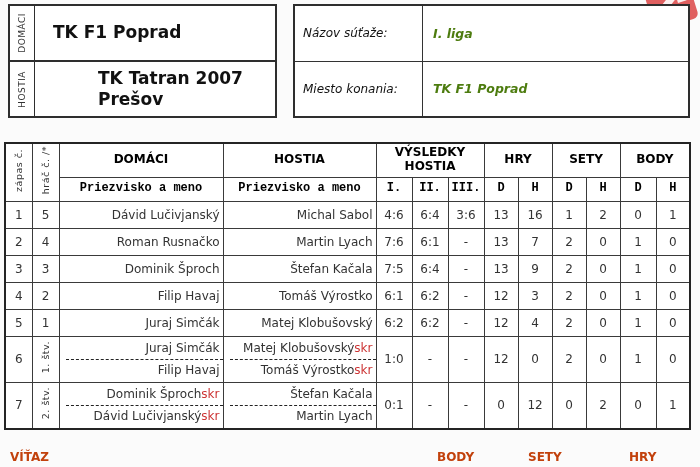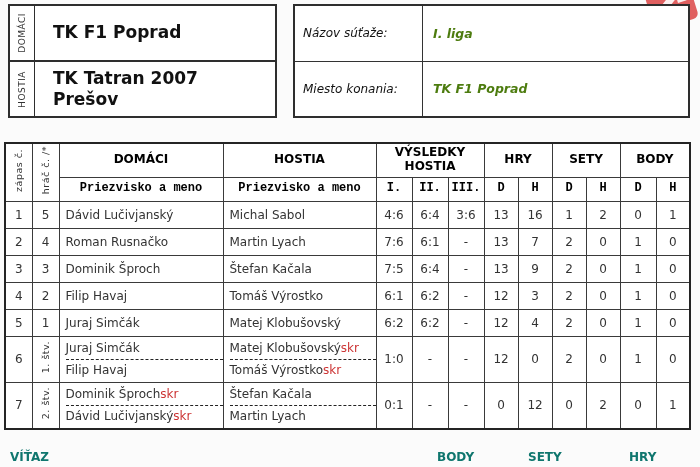--- a/index.html
+++ b/index.html
@@ -8,21 +8,21 @@
     background:#fbfbfb; font-family:"DejaVu Sans","Liberation Sans",sans-serif;
   }
 
   
   .teams-box {
     position:absolute; left:8px; top:4px; width:269px; height:114px;
     border:2px solid #2e2e2e; background:#fff; display:flex; flex-direction:column;
     box-sizing:border-box;
   }
   .team-row { flex:1; display:flex; border-bottom:2px solid #2e2e2e; min-height:0; }
-  .team-row:last-child { border-bottom:none; }
+  .team-row:last-child { border-bottom:none;gap:45px; }
   .side-label { width:24px; border-right:1px solid #2e2e2e; display:flex; align-items:center; justify-content:center; }
   .vert {
     writing-mode:vertical-rl; transform:rotate(180deg); display:inline-block;
     font-size:9px; color:#333; letter-spacing:0.5px; line-height:1; white-space:nowrap;
   }
   .team-name {
     flex:1; display:flex; align-items:center; padding-left:18px; padding-right:6px;
     font-weight:bold; font-size:17px; color:#111; line-height:1.25;
   }
 
@@ -56,27 +56,27 @@
     vertical-align:middle; padding:2px; line-height:1.15;
   }
   .match-table thead tr.grp-row { height:34px; }
   .match-table thead tr.sub-row { height:24px;font-family:Liberation Mono, monospace; }
   .match-table th .vert { font-size:9.5px; font-weight:normal; color:#333; }
   tr.single { height:27px; }
   tr.double { height:46px; }
   td.c { text-align:center; vertical-align:middle; font-size:12px; color:#333; padding:0; }
   td.c .vert { font-size:9.5px; color:#333; }
   .name-cell { padding:1px 0 1px 6px; vertical-align:middle; font-size:12px; color:#333; }
-  .pline { display:flex; align-items:center; justify-content:flex-start; padding-right:3px; min-height:20px; }
+  .pline { display:flex; align-items:center; justify-content:flex-end; padding-right:3px; min-height:20px; }
   tr.double .pline { height:21px; }
   .pline.dashed { border-bottom:1px dashed #222; }
   .skr { color:#cc3333; }
 
   
-  .flabel { position:absolute; top:450px; font-size:12px; font-weight:bold; color:#0f766e; }
+  .flabel { position:absolute; top:450px; font-size:12px; font-weight:bold; color:#c2410c; }
   .f-winner { left:10px; }
   .f-body { left:437px; }
   .f-sety { left:528px; }
   .f-hry  { left:629px; }
 </style>
 </head>
 <body>
 
 <div class="page">
 

